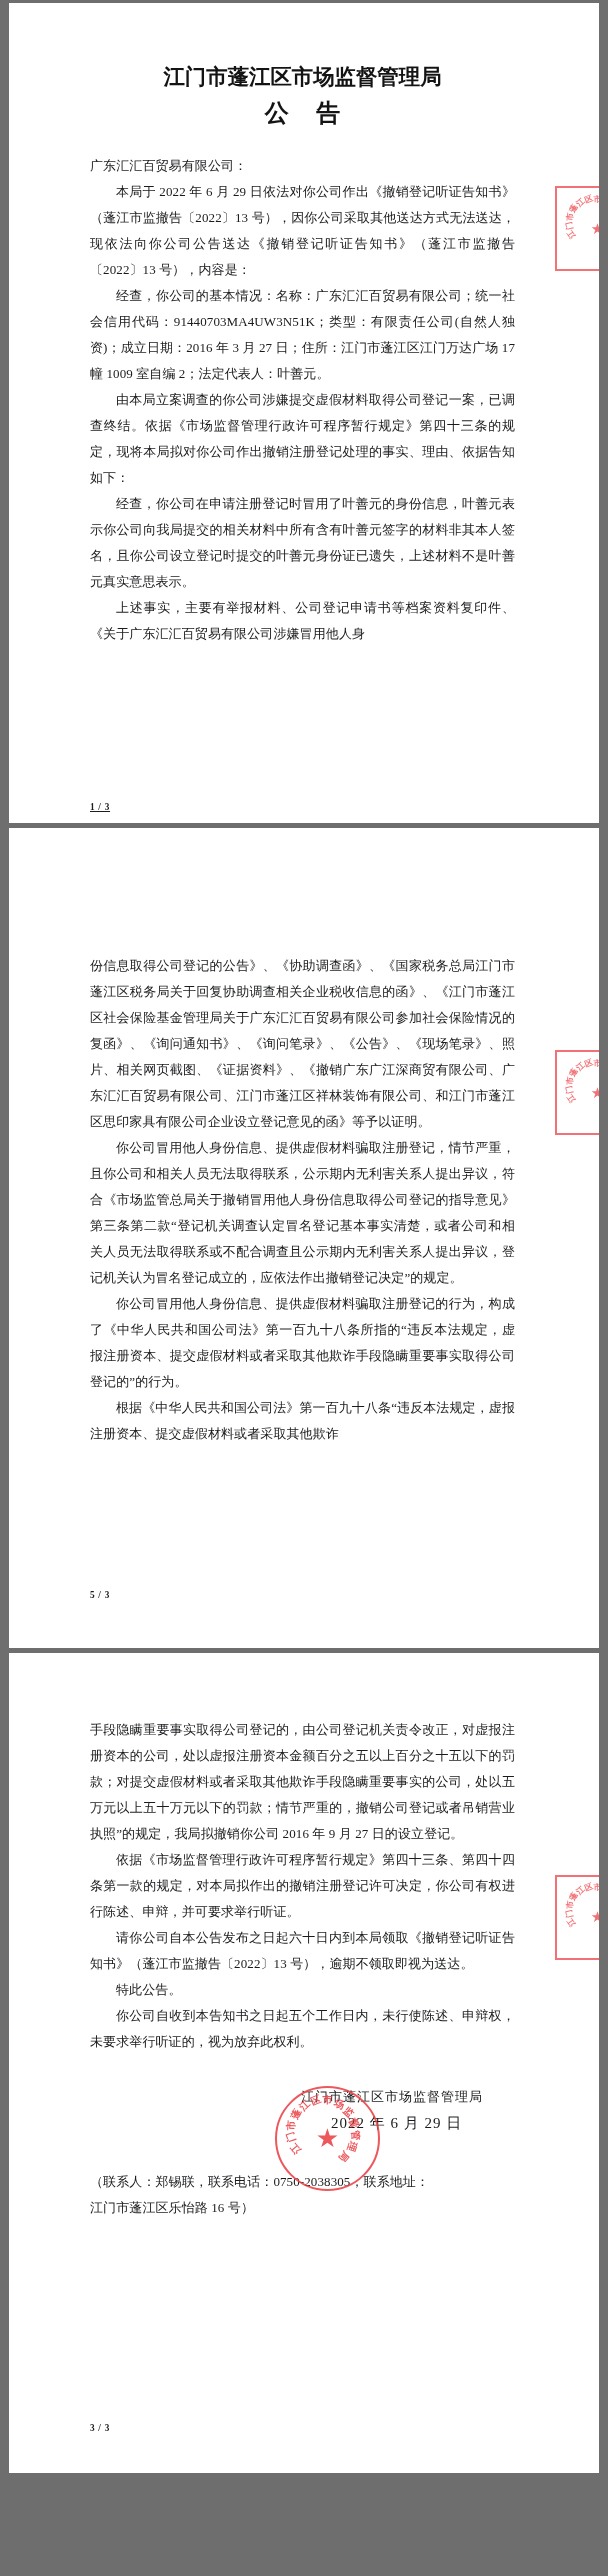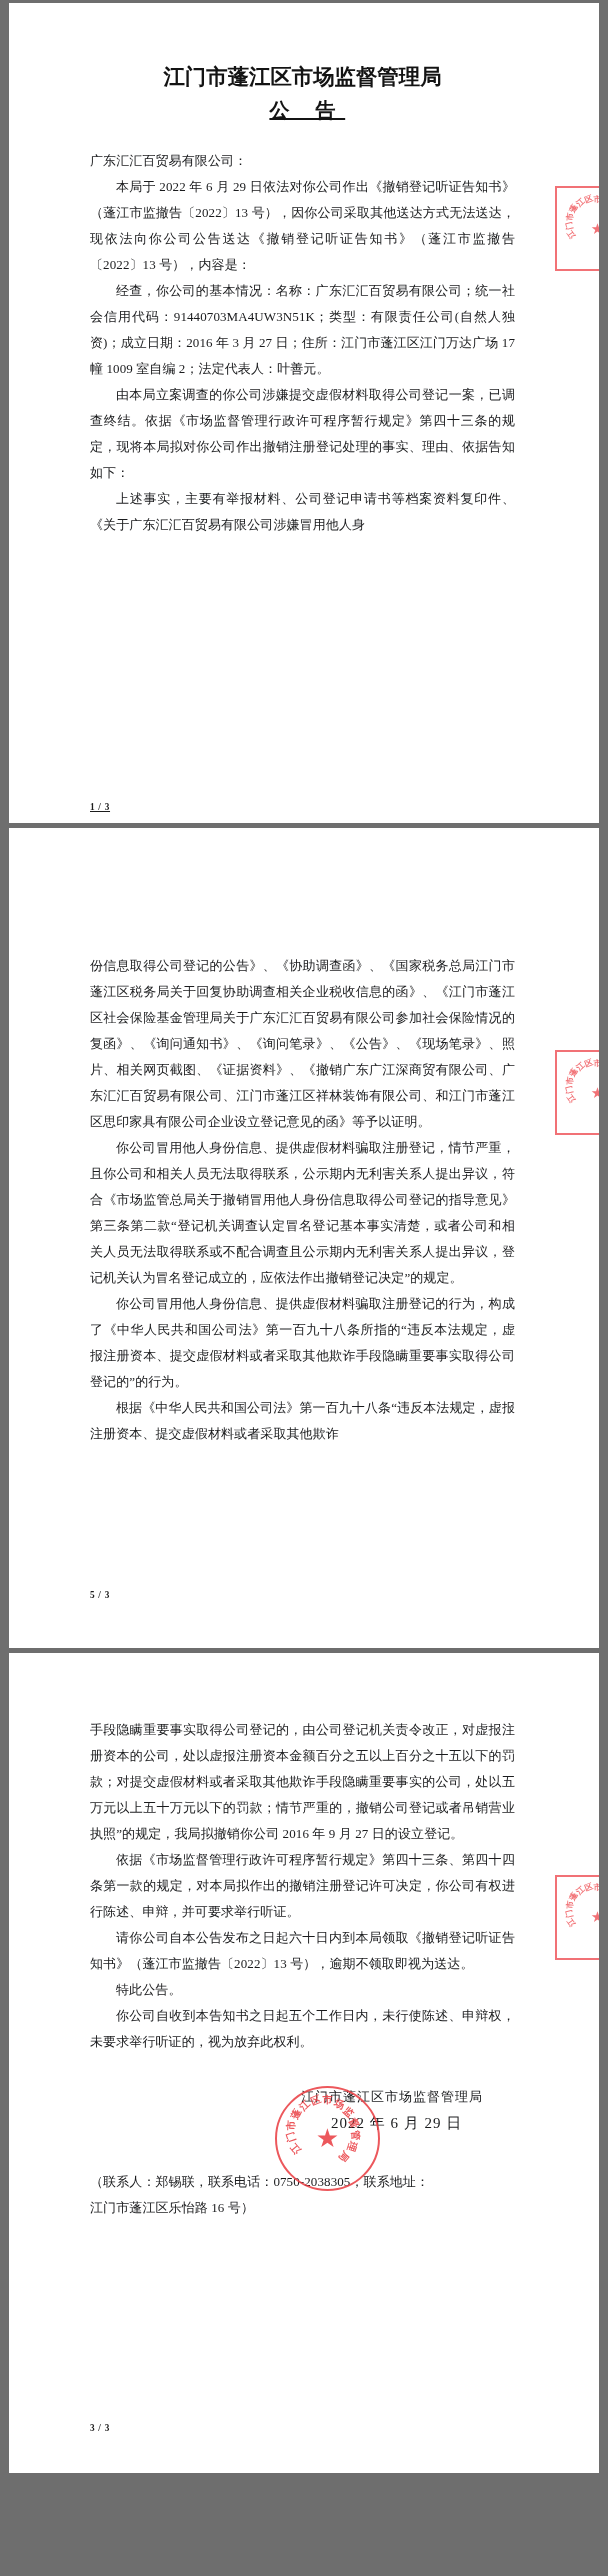--- a/index.html
+++ b/index.html
@@ -58,27 +58,26 @@
     font-family: "DejaVu Serif", "Liberation Serif", serif;
     font-size: 21.4px;
     font-weight: bold;
     letter-spacing: 0px;
     color: #131313;
     line-height: 1.24;
     white-space: nowrap;
   }
   .doc-subtitle {
     font-family: "DejaVu Serif", "Liberation Serif", serif;
-    font-size: 20px;
+    font-size: 24px;
     font-weight: bold;
     letter-spacing: 9.6px;
     text-indent: 9.6px;
     color: #141414;
     margin-top: 6.2px;
-    text-decoration: underline;
   }
 
   
   .body-text {
     margin-top: 23.4px;
     color: #17181a;
   }
   p.para {
     margin: 0;
     font-size: 13px;
@@ -234,20 +233,21 @@
       <div class="title-block">
         <div class="doc-title">江门市蓬江区市场监督管理局</div>
         <div class="doc-subtitle">公  告</div>
       </div>
 
       <div class="body-text">
         <p class="para noindent">广东汇汇百贸易有限公司：</p>
         <p class="para indent">本局于 2022 年 6 月 29 日依法对你公司作出《撤销登记听证告知书》（蓬江市监撤告〔2022〕13 号），因你公司采取其他送达方式无法送达，现依法向你公司公告送达《撤销登记听证告知书》（蓬江市监撤告〔2022〕13 号），内容是：</p>
         <p class="para indent">经查，你公司的基本情况：名称：广东汇汇百贸易有限公司；统一社会信用代码：91440703MA4UW3N51K；类型：有限责任公司(自然人独资)；成立日期：2016 年 3 月 27 日；住所：江门市蓬江区江门万达广场 17 幢 1009 室自编 2；法定代表人：叶善元。</p>
         <p class="para indent">由本局立案调查的你公司涉嫌提交虚假材料取得公司登记一案，已调查终结。依据《市场监督管理行政许可程序暂行规定》第四十三条的规定，现将本局拟对你公司作出撤销注册登记处理的事实、理由、依据告知如下：</p>
+        <p class="para indent">经查，你公司在申请注册登记时冒用了叶善元的身份信息，叶善元表示你公司向我局提交的相关材料中所有含有叶善元签字的材料非其本人签名，且你公司设立登记时提交的叶善元身份证已遗失，上述材料不是叶善元真实意思表示。</p>
         <p class="para indent">上述事实，主要有举报材料、公司登记申请书等档案资料复印件、《关于广东汇汇百贸易有限公司涉嫌冒用他人身</p>
       </div>
     </div>
 
     <div class="page-num">1 / 3</div>
   </div>
 
   <div class="gap"></div>
 
   <div class="page p2">

